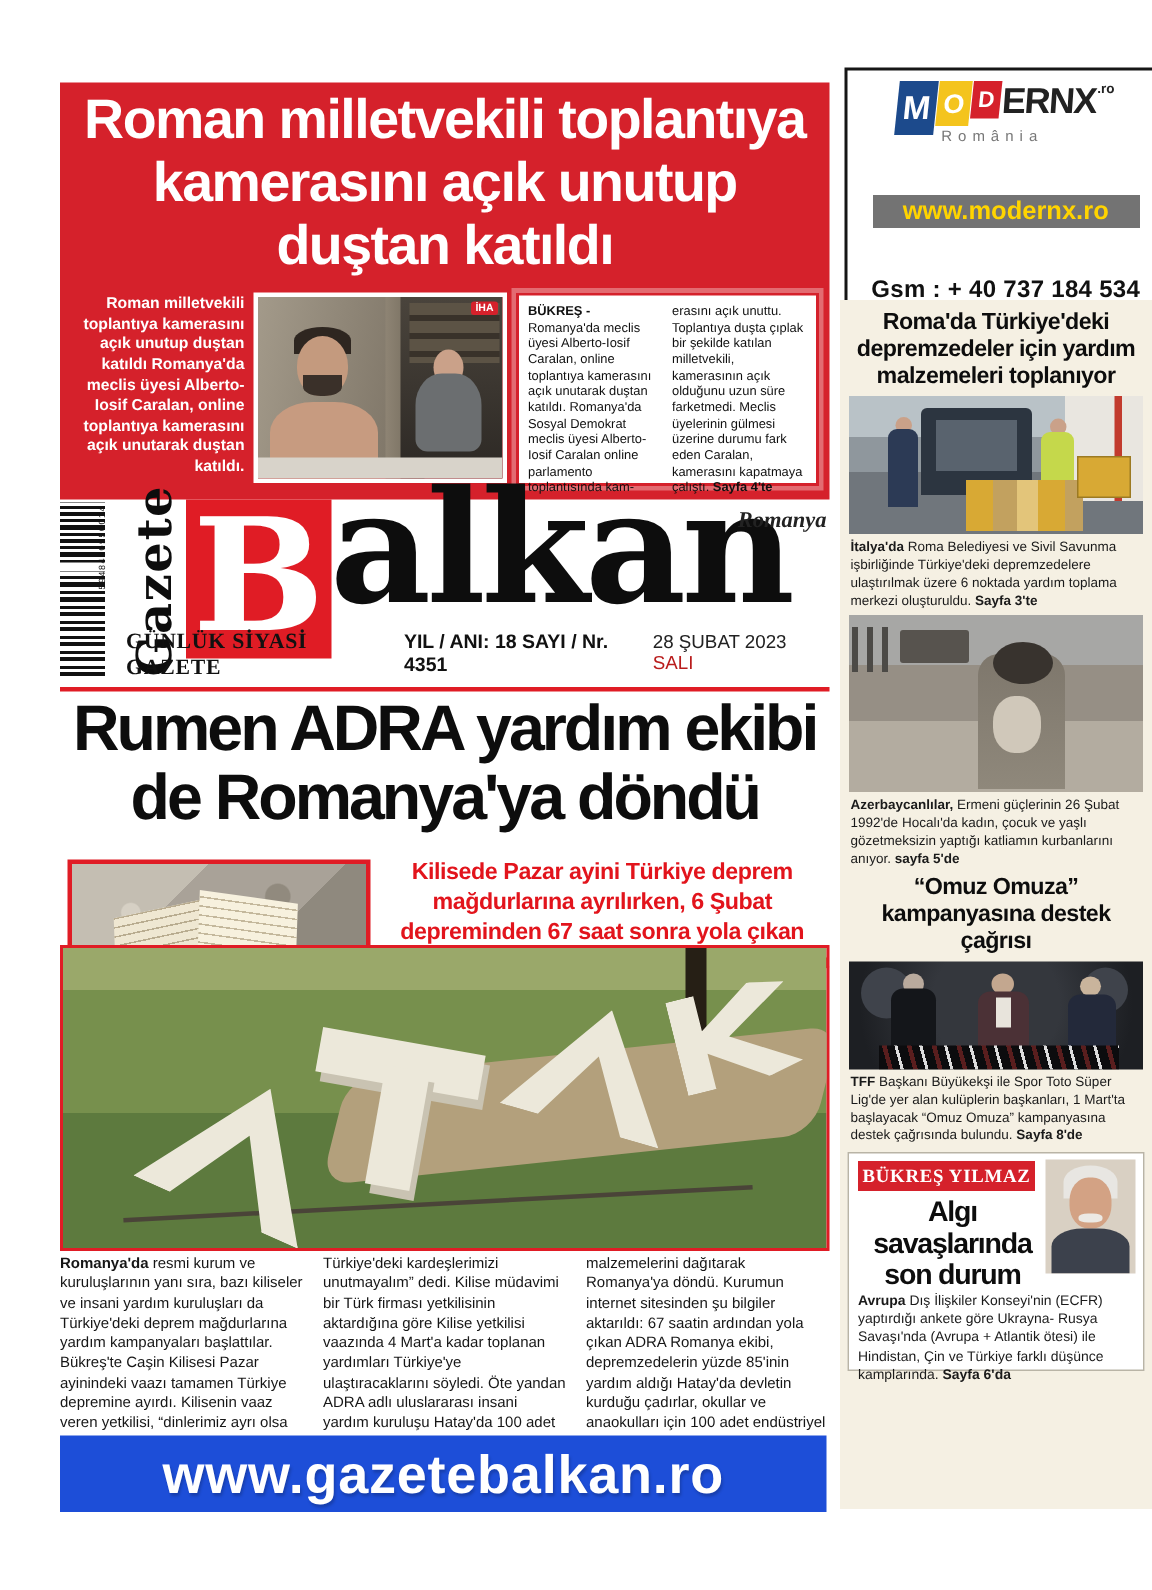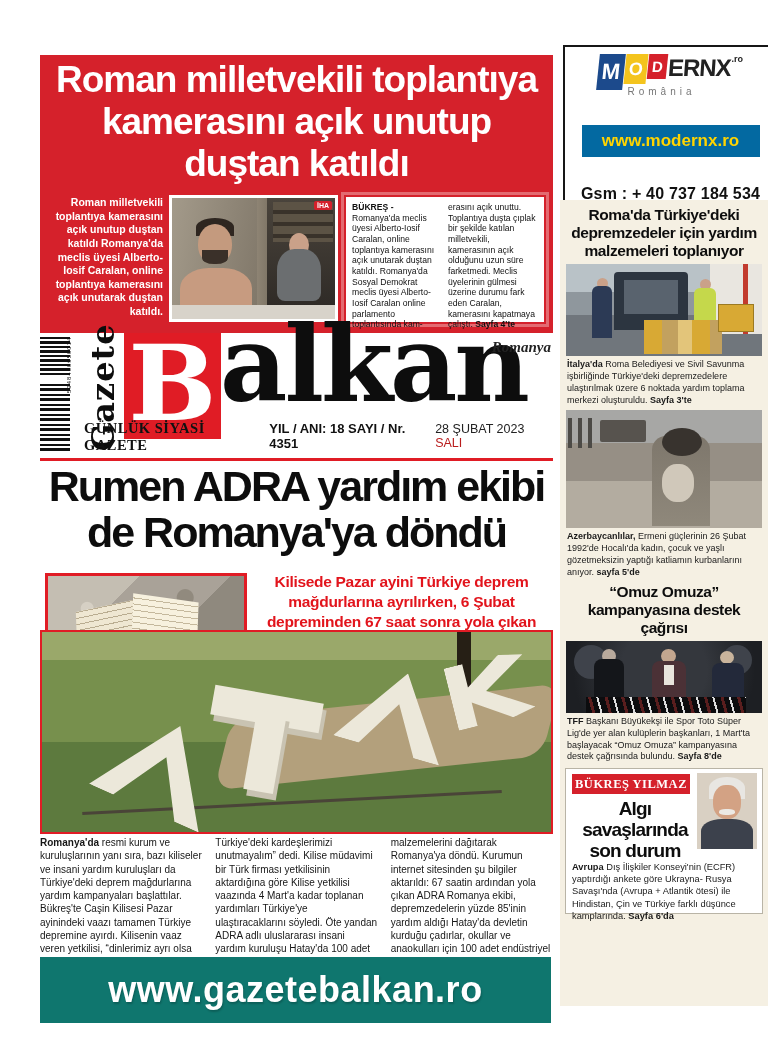--- a/index.html
+++ b/index.html
@@ -37,21 +37,21 @@
   .modernx{left:563px;top:45px;width:201px;height:149px;background:#fff;border:2px solid #161616;
            display:flex;flex-direction:column;align-items:center;justify-content:space-between;padding:7px 5px 9px;}
   .mx-logo{display:flex;align-items:flex-start;gap:1px;}
   .mx-tile{color:#fff;font-weight:800;display:flex;align-items:center;justify-content:center;transform:skewX(-6deg);}
   .mx-m{width:26px;height:36px;background:#1c4a8c;font-size:22px;}
   .mx-o{width:22px;height:30px;background:#f4c41d;font-size:18px;}
   .mx-d{width:19px;height:25px;background:#d5212b;font-size:15px;}
   .mx-rest{font-weight:800;font-size:24px;color:#222;letter-spacing:-1px;transform:skewX(-4deg);}
   .mx-ro{font-size:9px;font-weight:700;color:#222;}
   .mx-romania{font-size:10px;letter-spacing:4px;color:#777;margin-top:-4px;align-self:flex-end;margin-right:18px;}
-  .mx-bar{width:178px;height:32px;background:#0369a1;color:#ffd400;font-weight:800;font-size:17px;
+  .mx-bar{width:178px;height:22px;background:#737373;color:#ffd400;font-weight:800;font-size:17px;
           display:flex;align-items:center;justify-content:center;}
   .mx-phone{font-weight:700;font-size:16px;color:#111;letter-spacing:0.2px;}
 
   
   .sidebar{left:560px;top:200px;width:208px;height:806px;background:#f5f0e3;padding:2px 5px;box-sizing:border-box;}
   .sb-art{margin-bottom:4px;}
   .sb-title{font-weight:800;font-size:15.5px;line-height:1.16;letter-spacing:-0.4px;text-align:center;margin:4px 0 4px;color:#0d0d0d;}
   .sb-body{font-size:9px;line-height:1.32;color:#1a1a1a;padding:3px 2px 0;}
   .sb-photo{position:relative;overflow:hidden;width:196px;margin:0 auto;}
   b.lead{font-weight:800;}
@@ -162,21 +162,21 @@
   .ltr-a1{left:60px;top:90px;width:120px;height:34px;transform:rotate(24deg);clip-path:polygon(0 100%,50% 0,100% 100%,78% 100%,50% 38%,22% 100%);height:90px;}
   .ltr-t{left:170px;top:62px;width:110px;height:30px;transform:rotate(10deg);}
   .ltr-t2{left:208px;top:80px;width:30px;height:80px;transform:rotate(10deg);}
   .ltr-a2{left:300px;top:40px;width:110px;height:80px;transform:rotate(16deg);clip-path:polygon(0 100%,50% 0,100% 100%,76% 100%,50% 40%,24% 100%);}
   .ltr-k{left:408px;top:26px;width:80px;height:64px;transform:rotate(-14deg);clip-path:polygon(0 0,24% 0,24% 38%,70% 0,100% 8%,45% 50%,100% 92%,70% 100%,24% 62%,24% 100%,0 100%);}
   .mp-cable{position:absolute;left:40px;bottom:28px;width:420px;height:3px;background:#4a4438;transform:rotate(-3deg);}
 
   .body-cols{left:40px;top:836px;width:513px;display:flex;gap:13px;font-size:10px;line-height:1.33;color:#161616;}
   .body-col{flex:1;}
 
-  .orange-banner{left:40px;top:957px;width:511px;height:66px;background:#0f766e;color:#fff;
+  .orange-banner{left:40px;top:957px;width:511px;height:51px;background:#1d4ed8;color:#fff;
                  display:flex;align-items:center;justify-content:center;font-weight:800;font-size:36px;
                  letter-spacing:0.5px;text-shadow:1px 2px 2px #00000033;cursor:pointer;}
 </style>
 </head>
 <body>
 
 <div id="page">
 
   <div class="abs red-box">
     <div class="red-head">Roman milletvekili toplantıya kamerasını açık unutup duştan katıldı</div>

